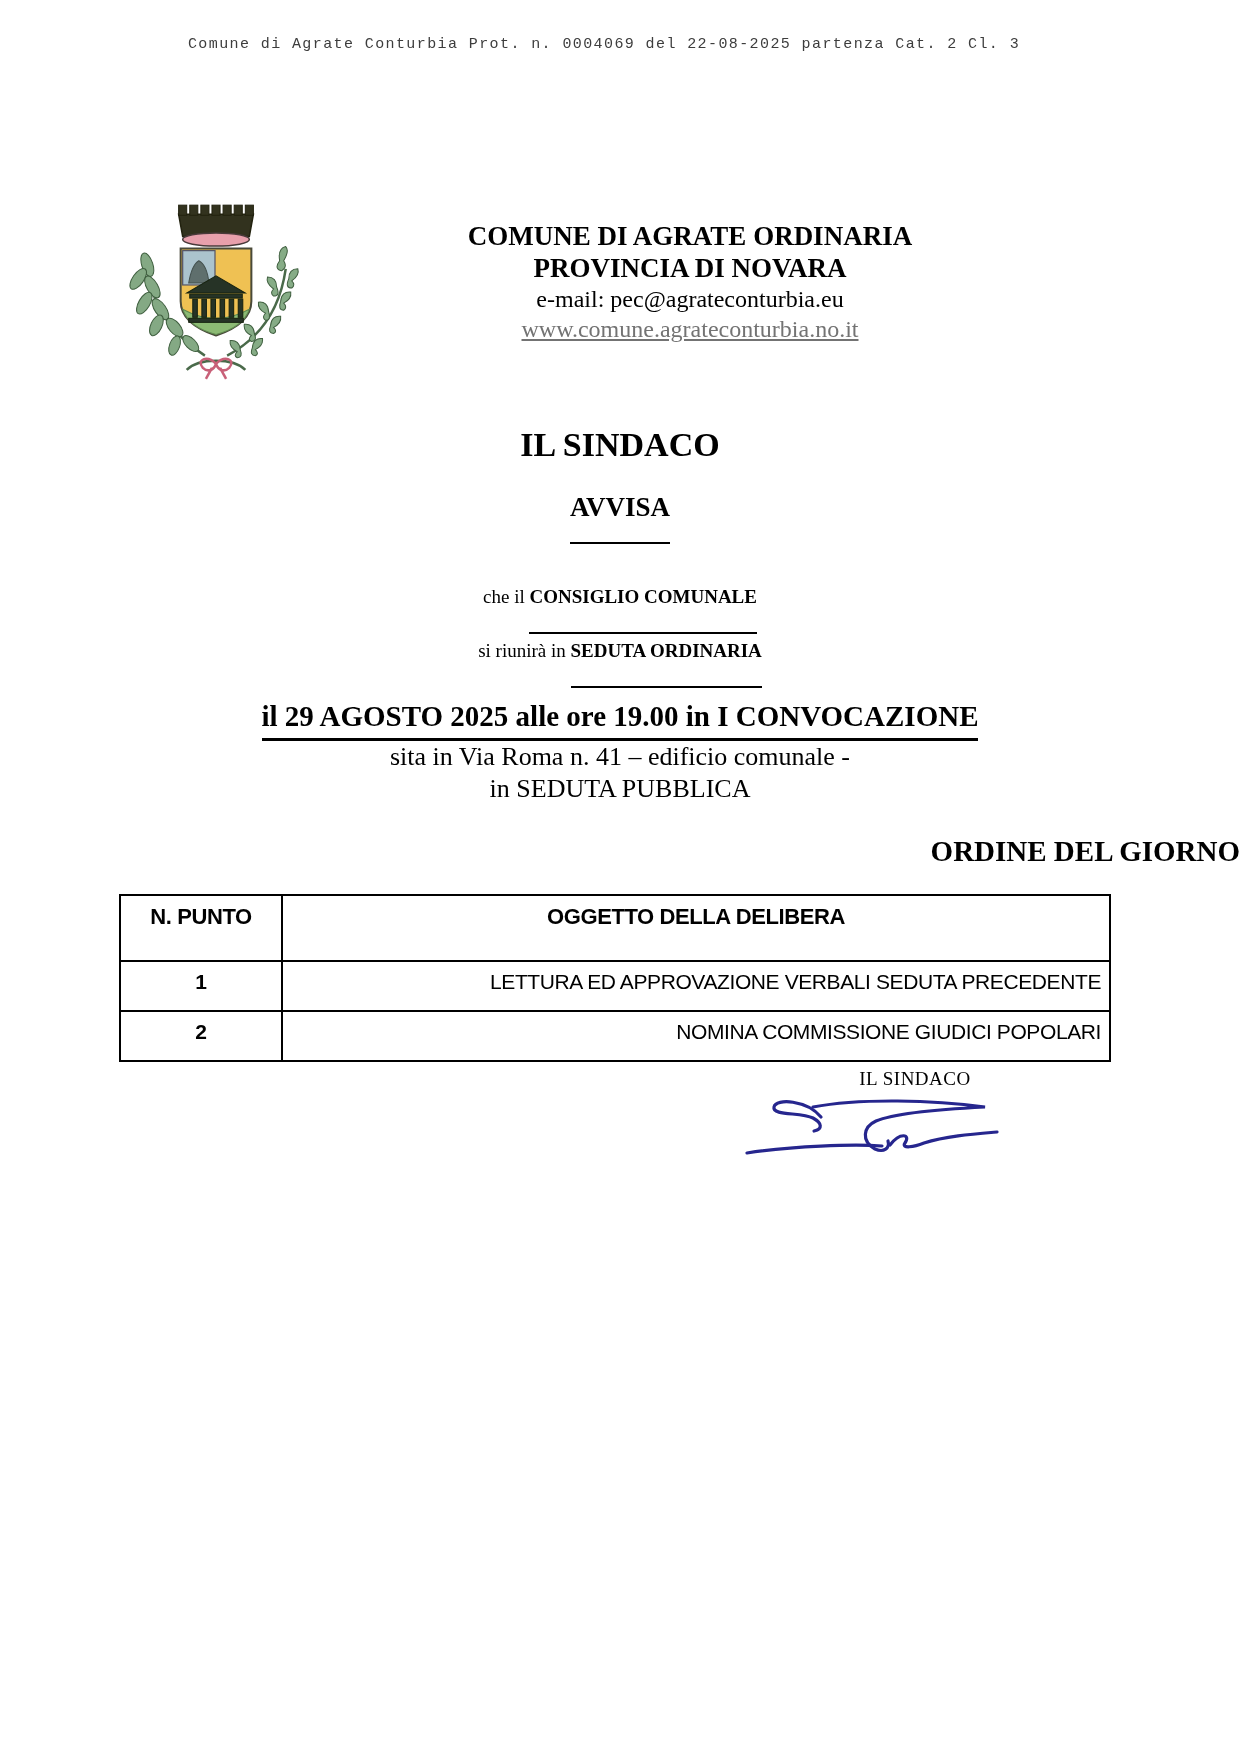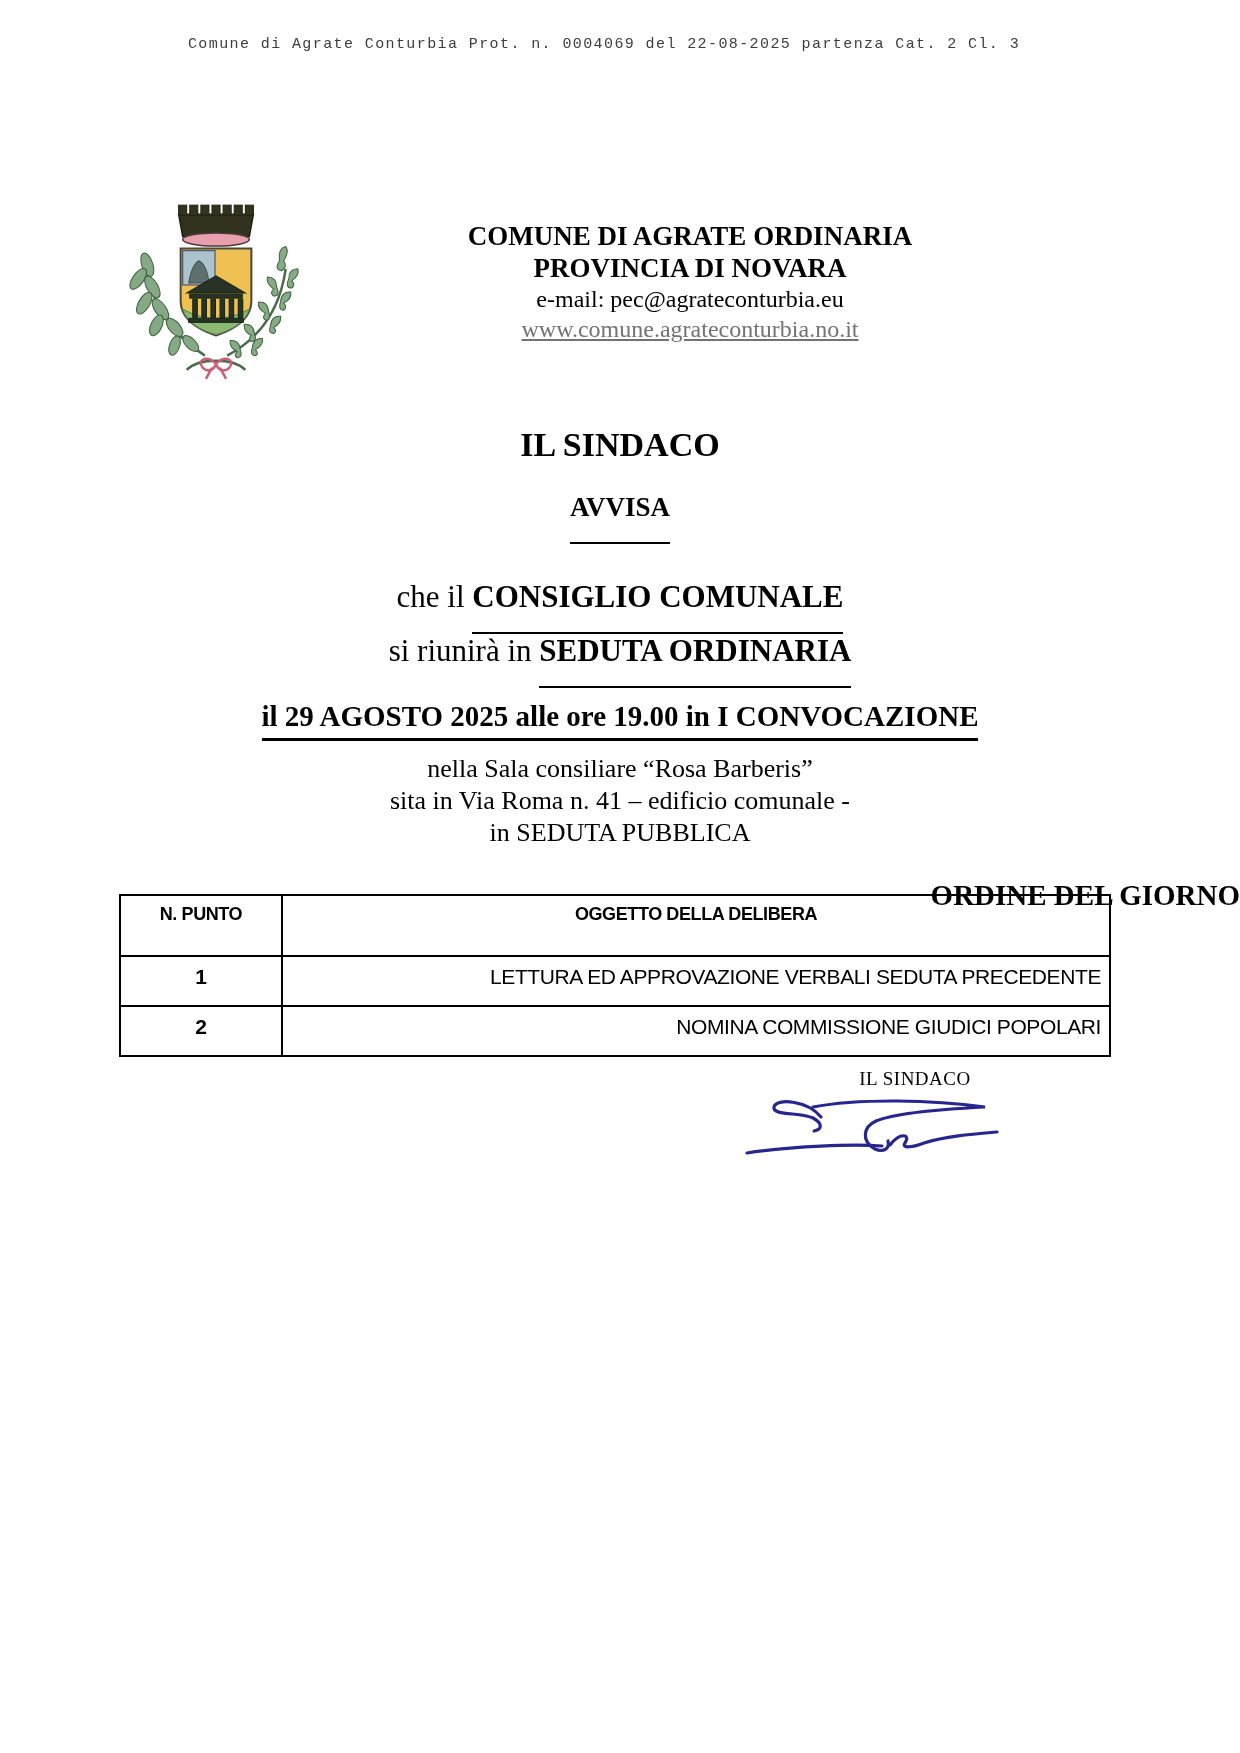--- a/index.html
+++ b/index.html
@@ -34,41 +34,41 @@
   .org-header .org-line{font-size:24px; line-height:30px;}
   .org-header a.site{
     color:#737373; text-decoration:underline; cursor:pointer;
   }
   
   .notice{position:absolute; left:0; top:424px; width:1240px; text-align:center;}
   .sindaco-title{font-size:34px; font-weight:bold; line-height:42px; margin:0;}
   .avvisa{font-size:27px; font-weight:bold; line-height:34px; margin-top:24px;}
   .u2{display:inline-block; border-bottom:2px solid #000; padding-bottom:18px;}
   .u3{display:inline-block; border-bottom:3px solid #000; padding-bottom:2px;}
-  .line-reg{font-size:31px; line-height:34px;}
+  .line-reg{font-size:19px; line-height:34px;}
   .gap-top{margin-top:36px;}
   .bold-part{font-weight:bold;}
   .date-line{font-size:29px; font-weight:bold; line-height:40px; margin-top:8px;}
   .venue{font-size:26px; line-height:32px;}
   .venue-first{margin-top:12px;}
   .agenda-title{font-size:29px; font-weight:bold; line-height:36px; margin-top:28px;text-align:right;}
   
   table.agenda{
     position:absolute; left:119px; top:894px; width:992px;
     border-collapse:collapse;
     font-family:"Liberation Sans", sans-serif;
     letter-spacing:-0.4px;
   }
   table.agenda td, table.agenda th{
     border:2px solid #000;
     vertical-align:top;
   }
   th.col-num{width:152px;}
   .agenda thead th{
-    font-size:18px; font-weight:bold; text-align:center;
+    font-size:22px; font-weight:bold; text-align:center;
     padding:8px 4px 30px 4px;
   }
   .agenda td.cell-num{
     font-size:21px; font-weight:bold; text-align:center;
     padding:8px 4px 16px 4px;
   }
   .agenda td.cell-subject{
     font-size:21px; text-align:right;
     padding:8px 8px 16px 14px;
   }
@@ -176,21 +176,20 @@
     </div>
 
     <div class="line-reg">
       <span>si riunirà in </span><span class="bold-part u2">SEDUTA ORDINARIA</span>
     </div>
 
     <div class="date-line">
       <span class="u3">il 29 AGOSTO 2025 alle ore 19.00 in I CONVOCAZIONE</span>
     </div>
 
-    <div class="venue venue-first">nella Sala consiliare “Rosa Barberis”</div>
     <div class="venue">sita in Via Roma n. 41 – edificio comunale -</div>
     <div class="venue">in SEDUTA PUBBLICA</div>
 
     <div class="agenda-title">ORDINE DEL GIORNO</div>
   </div>
 
   <table class="agenda">
     <thead>
       <tr>
         <th class="col-num">N. PUNTO</th>

